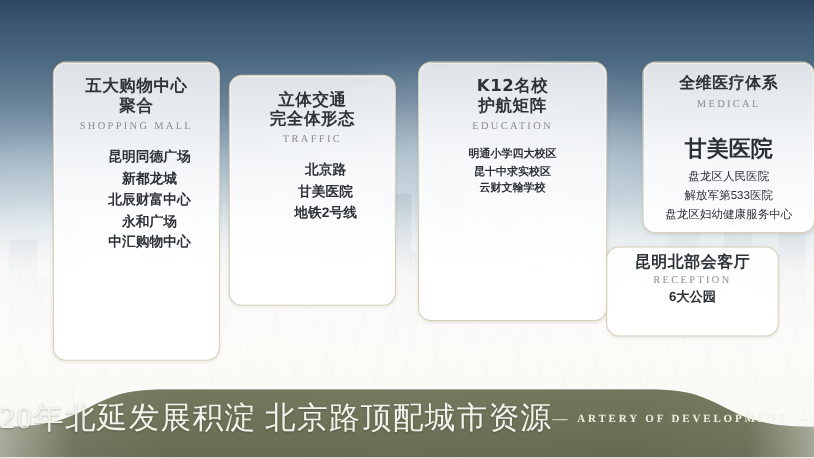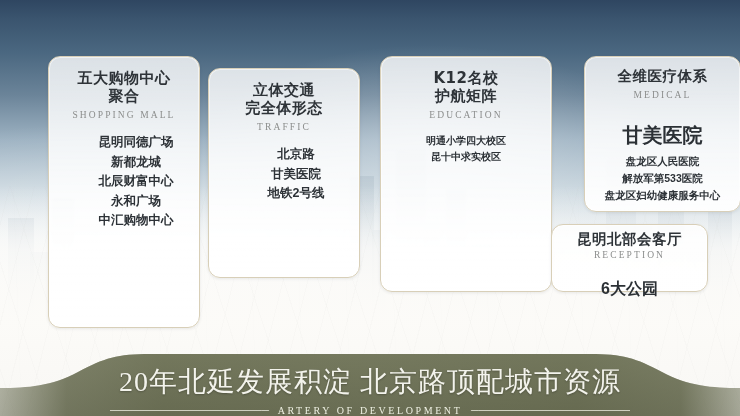--- a/index.html
+++ b/index.html
@@ -58,62 +58,62 @@
     background:linear-gradient(to bottom, rgba(255,255,255,.80) 0%, rgba(255,255,255,.88) 45%, rgba(255,255,255,.95) 100%);
     box-shadow:0 1px 3px rgba(60,70,80,.10), inset 0 0 0 1px rgba(255,255,255,.55);
     backdrop-filter:blur(1px);
     text-align:center;
     box-sizing:border-box;
   }
   .card1{left:48px;top:56px;width:152px;height:272px;}
   .card2{left:208px;top:68px;width:152px;height:210px;}
   .card3{left:380px;top:56px;width:172px;height:236px;}
   .card4{left:584px;top:56px;width:157px;height:156px;}
-  .card5{left:551px;top:224px;width:157px;height:68px;}
+  .card5{left:551px;top:224px;width:157px;height:82px;}
 
   .c-title{
     color:#2e3338;font-weight:bold;letter-spacing:.5px;line-height:1.18;
     font-family:"DejaVu Sans","Liberation Sans",sans-serif;
   }
   .card1 .c-title,.card2 .c-title,.card3 .c-title{font-size:15px;margin-top:13px;}
   .card4 .c-title{font-size:14.5px;margin-top:11px;}
   .card5 .c-title{font-size:14.5px;margin-top:6px;}
 
   .c-sub{
     color:#8b8d8c;font-family:"Liberation Serif","DejaVu Serif",serif;
     font-size:9.5px;letter-spacing:2.1px;margin-top:5px;
   }
   .card5 .c-sub{margin-top:2px;}
 
   .c-list{margin-top:13px;color:#2d3237;line-height:1.55;}
   .card1 .c-list,.card2 .c-list{font-size:12.5px;font-weight:bold;padding-left:24px;}
   .card3 .c-list{font-size:10px;font-weight:bold;}
-  .card4 .c-list{font-size:10.5px;font-weight:bold;line-height:1.62;margin-top:4px;}
+  .card4 .c-list{font-size:10.5px;font-weight:normal;line-height:1.62;margin-top:4px;}
   .c-lead{font-size:20px;font-weight:bold;color:#2b3035;margin-top:22px;}
-  .card5 .c-lead{font-size:16px;margin-top:19px;}
+  .card5 .c-lead{font-size:12px;margin-top:2px;}
   .c-list div{white-space:nowrap;}
 
   
   .banner-wrap{position:absolute;left:0;bottom:0;width:740px;height:74px;}
   .banner-svg{position:absolute;left:0;top:0;}
   .banner-txt{
     position:absolute;left:0;top:0;width:740px;height:74px;
-    display:flex;flex-direction:column;align-items:center;justify-content:flex-end;
+    display:flex;flex-direction:row;align-items:center;justify-content:flex-end;
   }
   .b-main{
     color:#f3f3ec;font-size:28px;letter-spacing:1px;
     font-family:"Liberation Serif","DejaVu Serif",serif;
     text-shadow:0 1px 2px rgba(0,0,0,.25);white-space:nowrap;
     margin-top:2px;
   }
   .b-subrow{display:flex;align-items:center;justify-content:center;width:520px;margin-top:4px;}
   .b-rule{flex:1;height:1px;background:rgba(240,240,228,.75);}
   .b-sub{
     color:#eef0e2;font-family:"Liberation Serif","DejaVu Serif",serif;
-    font-size:10px;letter-spacing:2.6px;padding:0 9px;white-space:nowrap;
+    font-size:10px;letter-spacing:2.6px;padding:0 9px;white-space:nowrap;font-weight:bold;
   }
   .tick{width:8px;height:1px;background:rgba(240,240,228,.75);transform:skewX(-38deg);}
 </style>
 </head>
 <body>
 
 <div id="stage">
 
   <div class="bg-sky"></div>
   <div class="bg-haze"></div>
@@ -170,20 +170,21 @@
 
     <div class="card card3">
       <div class="c-title">
         <div>K12名校</div>
         <div>护航矩阵</div>
       </div>
       <div class="c-sub">EDUCATION</div>
       <div class="c-list">
         <div>明通小学四大校区</div>
         <div>昆十中求实校区</div>
+        <div>云财文翰学校</div>
       </div>
     </div>
 
     <div class="card card4">
       <div class="c-title">
         <div>全维医疗体系</div>
       </div>
       <div class="c-sub">MEDICAL</div>
       <div class="c-lead">甘美医院</div>
       <div class="c-list">

